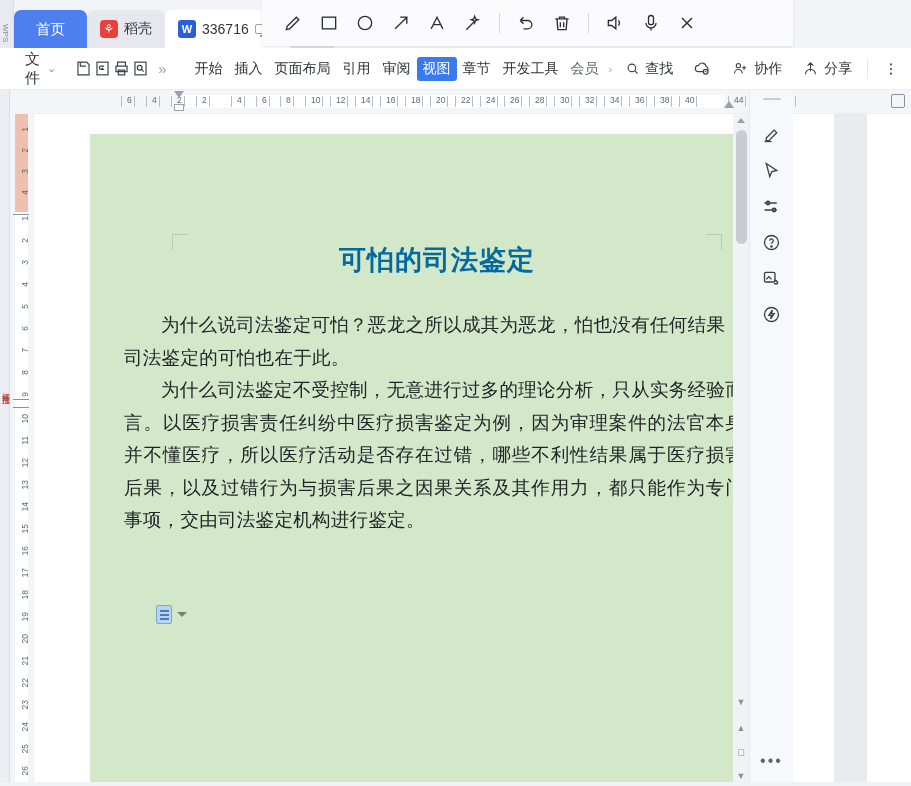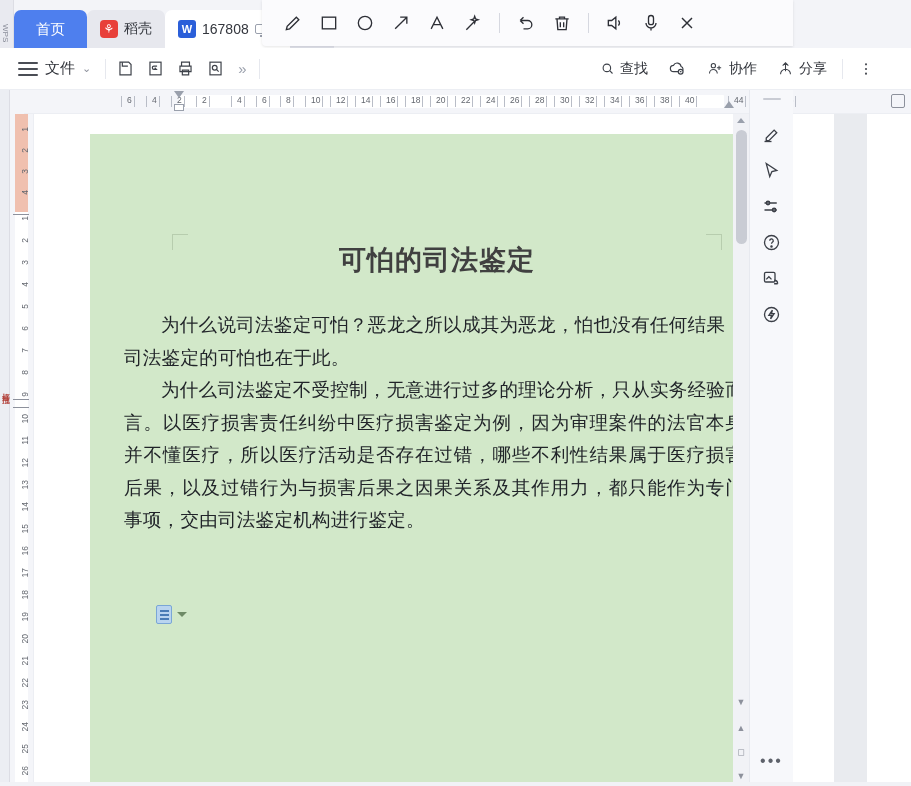--- a/index.html
+++ b/index.html
@@ -135,21 +135,21 @@
     position:absolute; left:56px; top:20px; width:694px; height:672px;
     background:#d2e8c9;
   }
   .corner{ position:absolute; width:16px;height:16px;border:1px solid #b7cdae; }
   .corner.tl{ left:82px; top:100px; border-right:none;border-bottom:none; }
   .corner.tr{ left:616px; top:100px; border-left:none;border-bottom:none; }
 
   .doc-title{
     position:absolute; left:0; width:694px; top:108px; text-align:center;
     font-family:"Liberation Serif","DejaVu Serif",serif;
-    font-size:27px; font-weight:bold; color:#404040; letter-spacing:1px;
+    font-size:27px; font-weight:bold; color:#0369a1; letter-spacing:1px;
   }
   .doc-body{
     position:absolute; left:34px; top:175px; width:620px;
     font-family:"Liberation Serif","DejaVu Serif",serif;
     font-size:18.5px; line-height:32.5px; color:#212429;
     text-align:justify; letter-spacing:0.3px;
   }
   .doc-body p{ text-indent:2em; margin:0; }
 
   .paste-opt{
@@ -204,21 +204,21 @@
     </div>
     <div class="tab home">
       <span>首页</span>
     </div>
     <div class="tab daoke">
       <span class="tab-ico-daoke">⚘</span>
       <span>稻壳</span>
     </div>
     <div class="tab active">
       <span class="tab-ico-w">W</span>
-      <span>167808</span>
+      <span>336716</span>
       <span class="monitor-ico"></span>
       <span class="dot-mod"></span>
     </div>
     <div class="tab ghost">
       <span class="tab-ico-w">W</span>
     </div>
   </div>
 
   <div class="recorder">
     <div class="rec-btn">
@@ -311,20 +311,32 @@
     <div class="qicon">
       <svg width="19" height="19" viewBox="0 0 24 24" fill="none" stroke="#3d4149" stroke-width="1.5">
         <rect x="5" y="4" width="14" height="16"></rect>
           <circle cx="11" cy="11" r="3"></circle>
           <path d="M13.5 13.5L16 16"></path>
       </svg>
     </div>
     <span class="mb-more">»</span>
     <div class="mb-divider"></div>
 
+    <div class="mtabs">
+      <span class="mtab">开始</span>
+      <span class="mtab">插入</span>
+      <span class="mtab">页面布局</span>
+      <span class="mtab">引用</span>
+      <span class="mtab">审阅</span>
+      <span class="mtab sel">视图</span>
+      <span class="mtab">章节</span>
+      <span class="mtab">开发工具</span>
+      <span class="mtab vip">会员</span>
+      <span class="mtab-arrow">›</span>
+    </div>
 
     <div class="mb-right">
       <div class="mb-ritem">
         <svg width="15" height="15" viewBox="0 0 24 24" fill="none" stroke="#3d4149" stroke-width="1.8">
             <circle cx="11" cy="11" r="6"></circle>
             <path d="M15.5 15.5L20 20"></path>
           </svg>
         <span>查找</span>
       </div>
       <div class="mb-ritem">

